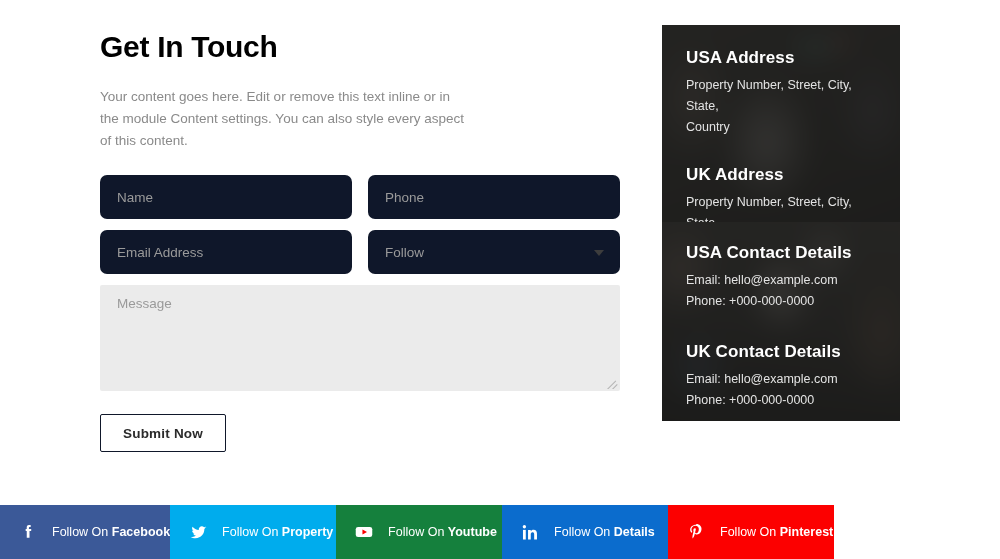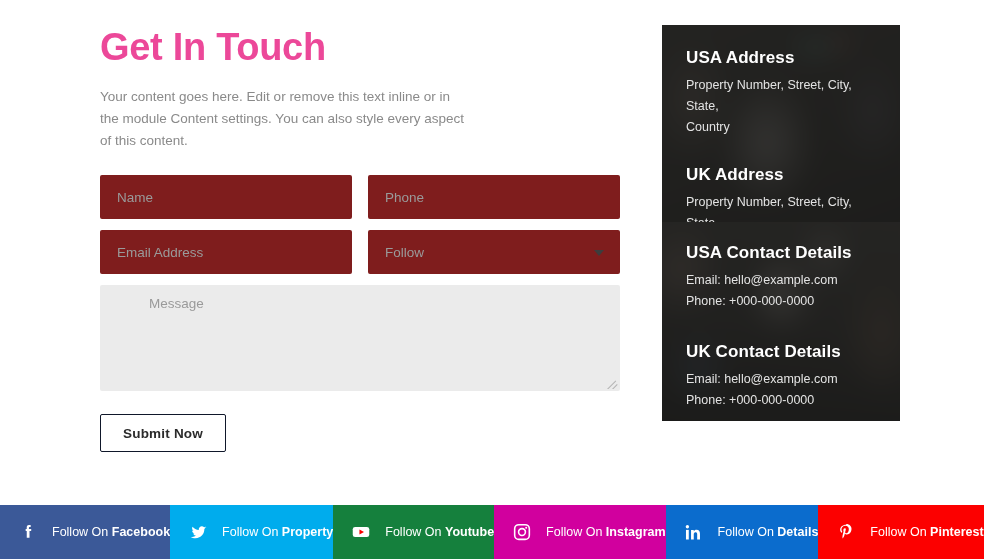--- a/index.html
+++ b/index.html
@@ -15,24 +15,24 @@
 
   
   .form-col {
     position: absolute;
     left: 100px; top: 24px;
     width: 520px;
   }
 
   .page-title {
     margin: 0;
-    font-size: 38px;
+    font-size: 30px;
     line-height: 46px;
     font-weight: 700;
-    color: #ec4899;
+    color: #000000;
     letter-spacing: -0.3px;
   }
 
   .intro {
     margin: 16px 0 0 0;
     width: 365px;
     font-size: 13.5px;
     line-height: 22px;
     color: #8a8a8a;
     font-weight: 400;
@@ -43,23 +43,23 @@
   .row {
     display: flex;
     gap: 16px;
     margin-bottom: 11px;
   }
 
   .field {
     position: relative;
     flex: 1 1 0;
     height: 44px;
-    background: #7f1d1d;
+    background: #0f172a;
     border: none;
-    border-radius: 2px;
+    border-radius: 7px;
   }
 
   .field .ph {
     position: absolute;
     left: 17px; top: 0;
     height: 44px;
     display: flex; align-items: center;
     font-size: 13.5px;
     color: #9a9a9a;
     white-space: nowrap;
@@ -84,21 +84,20 @@
     border-radius: 2px;
     margin-bottom: 0;
   }
   .textarea-field .ph {
     position: absolute;
     left: 17px; top: 11px;
     height: auto;
     display: block;
     font-size: 13.5px;
     color: #9a9a9a;
-    margin-left: 32px;
   }
   .resize-grip {
     position: absolute;
     right: 2px; bottom: 2px;
     width: 11px; height: 11px;
     overflow: hidden;
   }
   .resize-grip:before, .resize-grip:after {
     content: "";
     position: absolute;
@@ -343,30 +342,20 @@
     <a class="social-item" style="background: #15803d;">
       <span class="social-icon">
         <svg width="22" height="22" viewBox="0 0 24 24">
             <rect x="3" y="6.5" width="18" height="11" rx="2.6" fill="#fff"></rect>
             <path fill="#fc0000" d="M10.3 9.3l5 2.7-5 2.7z"></path>
           </svg>
       </span>
       <span class="social-label"><span>Follow On </span><b>Youtube</b></span>
     </a>
 
-    <a class="social-item" style="background: rgb(209, 0, 158);">
-      <span class="social-icon">
-        <svg width="20" height="20" viewBox="0 0 24 24">
-            <rect x="3.2" y="3.2" width="17.6" height="17.6" rx="5" fill="none" stroke="#fff" stroke-width="1.9"></rect>
-            <circle cx="12" cy="12" r="4.1" fill="none" stroke="#fff" stroke-width="1.9"></circle>
-            <circle cx="17" cy="7" r="1.2" fill="#fff"></circle>
-          </svg>
-      </span>
-      <span class="social-label"><span>Follow On </span><b>Instagram</b></span>
-    </a>
 
     <a class="social-item" style="background: rgb(11, 108, 205);">
       <span class="social-icon">
         <svg width="21" height="21" viewBox="0 0 24 24">
             <rect x="3.4" y="9" width="3.2" height="11" fill="#fff"></rect>
             <circle cx="5" cy="5.4" r="1.9" fill="#fff"></circle>
             <path fill="#fff" d="M9.2 9h3.1v1.5c.5-.9 1.6-1.7 3.2-1.7 2.6 0 3.9 1.6 3.9 4.6V20h-3.2v-6c0-1.5-.5-2.4-1.8-2.4-1.1 0-1.8.8-2 1.6-.1.3-.1.6-.1 1V20H9.2z"></path>
           </svg>
       </span>
       <span class="social-label"><span>Follow On </span><b>Details</b></span>

